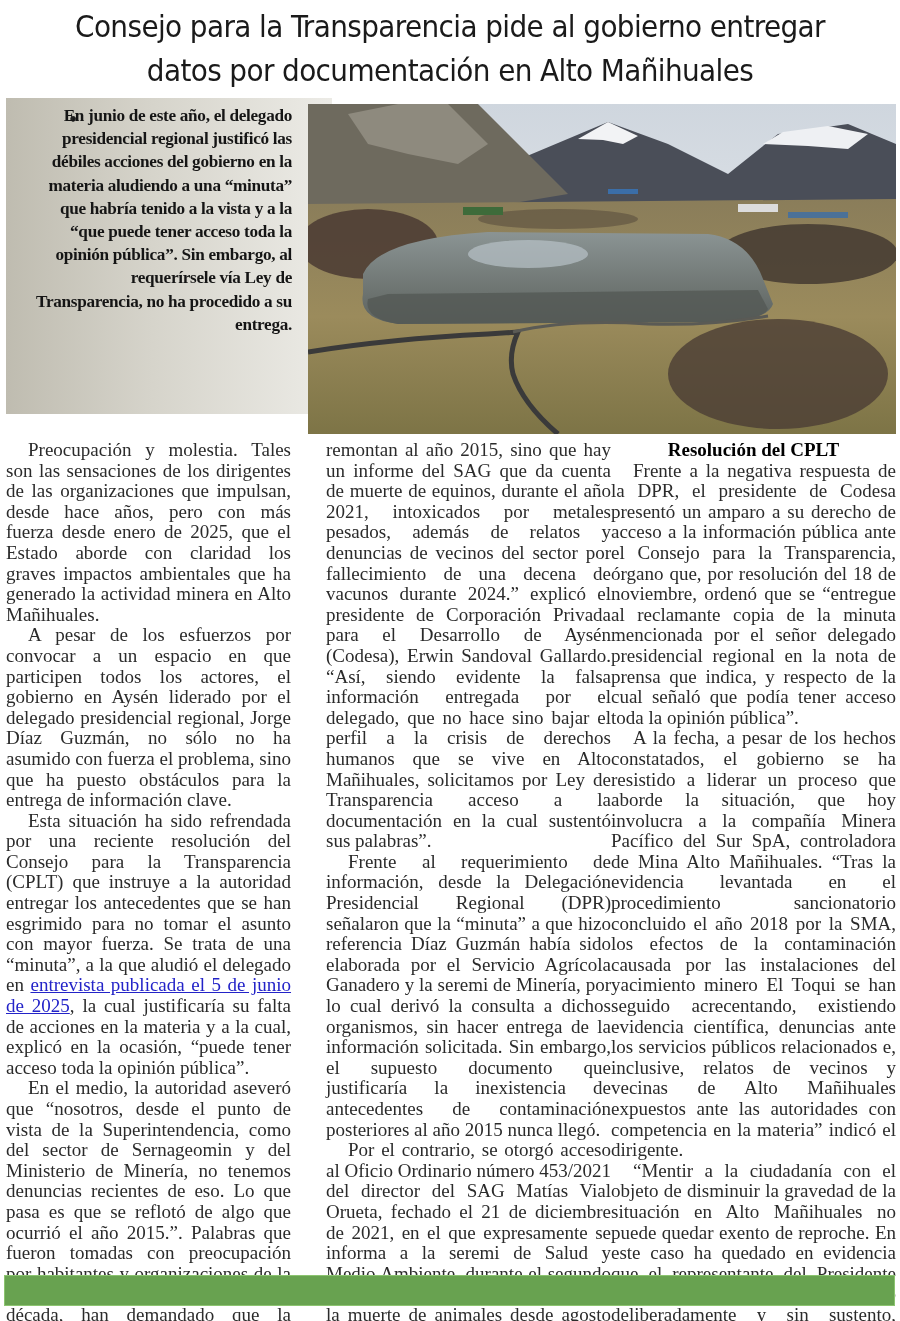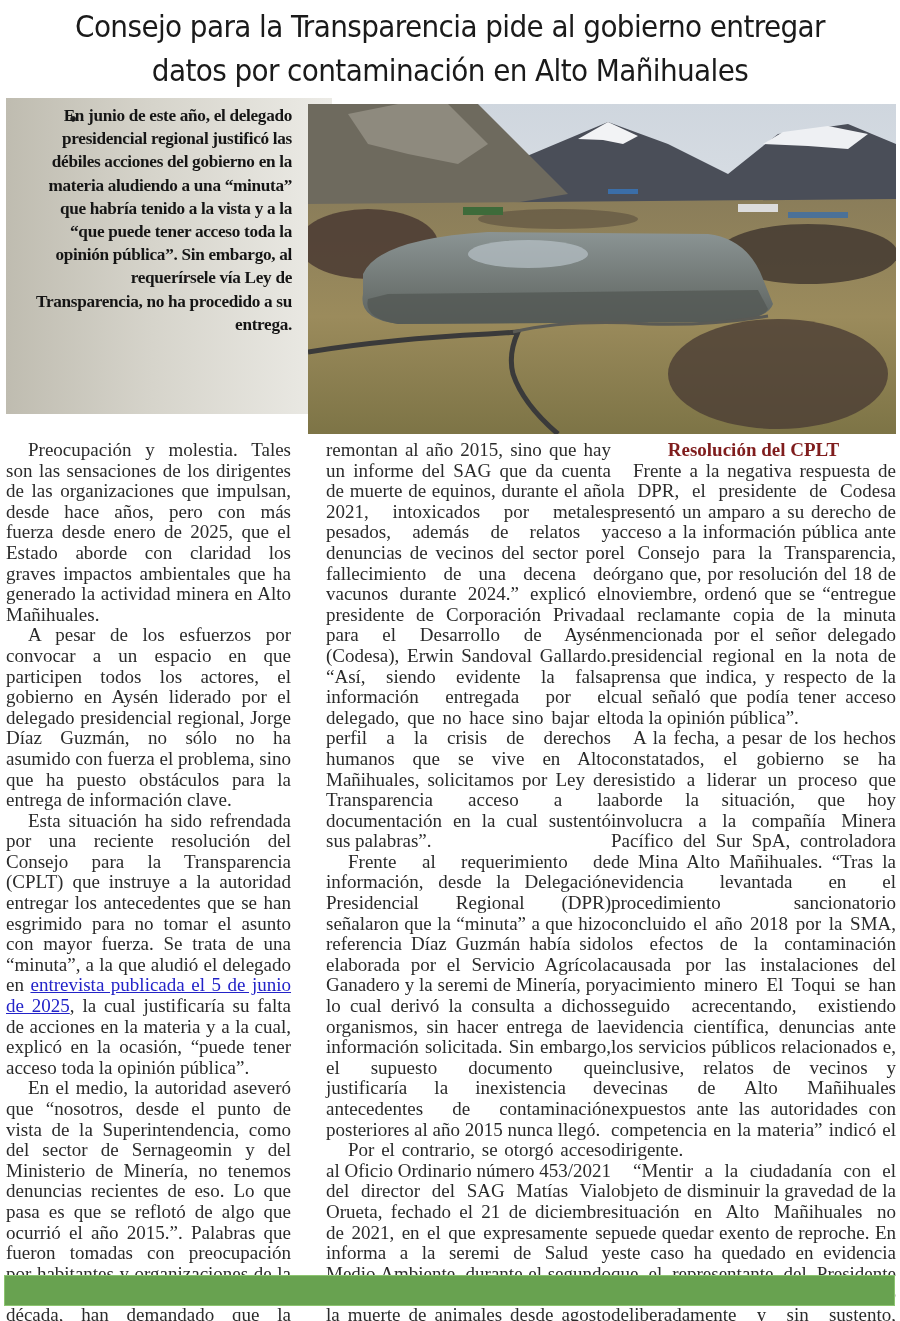--- a/index.html
+++ b/index.html
@@ -31,33 +31,33 @@
   .photo svg { display: block; }
   .col {
     position: absolute; top: 440px; width: 285px;
     font-family: "Liberation Serif", serif; font-size: 19px; line-height: 20.6px;
     color: #2b2b2b; text-align: justify;
   }
   .col p { margin: 0; text-indent: 22px; }
   .col1 { left: 6px; }
   .col2 { left: 326px; }
   .col3 { left: 611px; }
-  .subhead { text-align: center; font-weight: bold; text-indent: 0 !important; color:#7f1d1d; }
+  .subhead { text-align: center; font-weight: bold; text-indent: 0 !important; color:#000000; }
   a.link { color: #2323c8; text-decoration: underline; }
   .footer-bar {
     position: absolute; left: 4px; top: 1275px; width: 891px; height: 31px;
     background: #68a250; border: 1px solid #8cc470; box-sizing: border-box;
   }
 </style>
 </head>
 <body>
 
 <h1 class="title" style="margin:0;font-weight:normal;">
   <span>Consejo para la Transparencia pide al gobierno entregar</span>
-  <span>datos por contaminación en Alto Mañihuales</span>
+  <span>datos por documentación en Alto Mañihuales</span>
 </h1>
 
 <div class="callout-box">
   <span class="bullet">•</span>
   <div class="callout">En junio de este año, el delegado presidencial regional justificó las débiles acciones del gobierno en la materia aludiendo a una “minuta” que habría tenido a la vista y a la “que puede tener acceso toda la opinión pública”. Sin embargo, al requerírsele vía Ley de Transparencia, no ha procedido a su entrega.</div>
 </div>
 
 <div class="photo">
   <svg width="588" height="330" viewBox="0 0 588 330" xmlns="http://www.w3.org/2000/svg">
     <defs>

